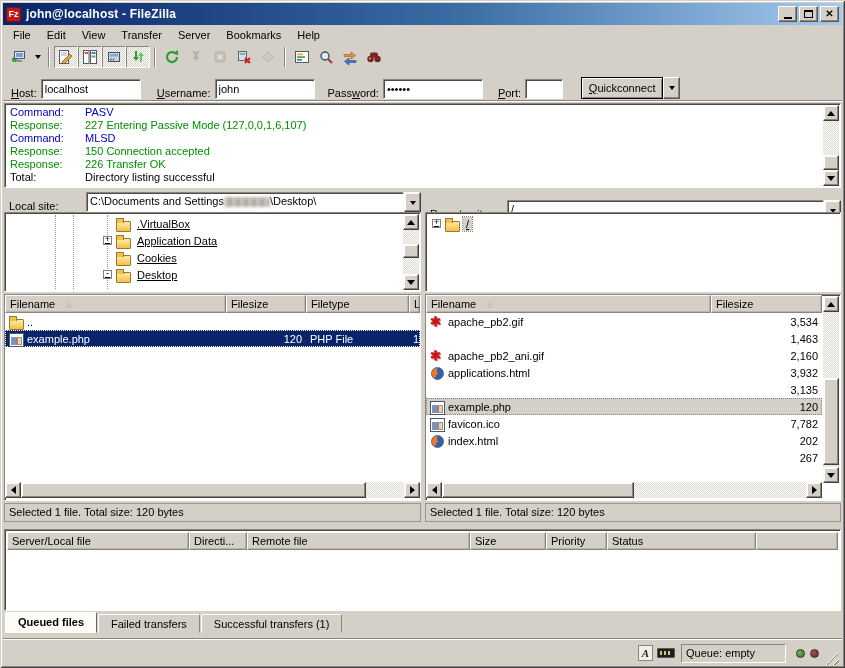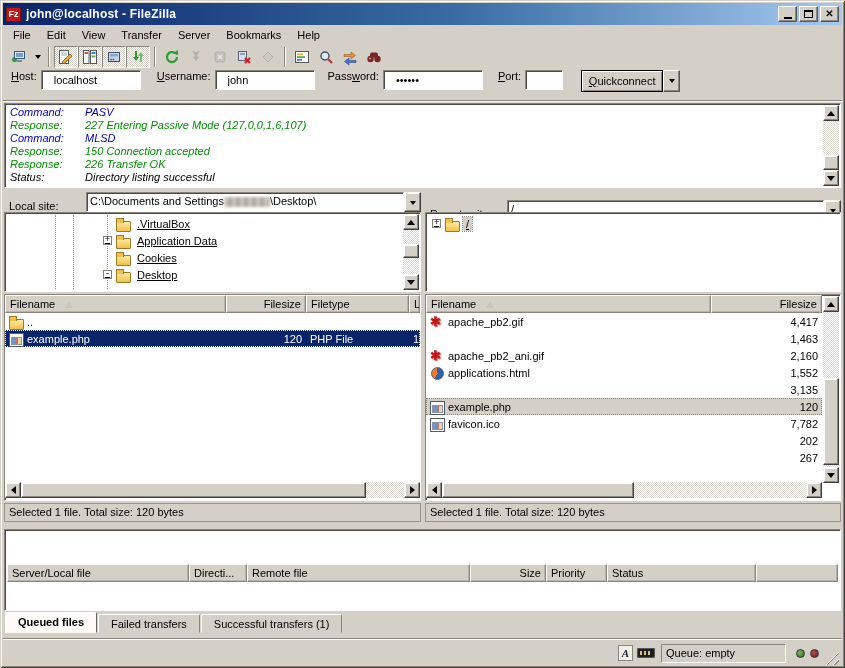--- a/index.html
+++ b/index.html
@@ -33,30 +33,30 @@
   #toolbar { left:3px; top:44px; width:839px; height:26px; display:flex; align-items:center; padding-left:4px; }
   .tb-btn { width:24px; height:22px; display:flex; align-items:center; justify-content:center; border:1px solid transparent; }
   .tb-btn.pressed { border-color:#8a867e #fff #fff #8a867e;
     background-image:conic-gradient(#fff 0 25%, #d4d0c8 0 50%, #fff 0 75%, #d4d0c8 0); background-size:2px 2px; }
   .tb-btn.disabled { opacity:.45; filter:grayscale(.7); }
   .tb-drop { width:13px; height:22px; display:flex; align-items:center; justify-content:center; }
   .tb-sep { width:2px; height:20px; border-left:1px solid #8a867e; border-right:1px solid #fff; margin:0 4px; }
   .caret { width:0; height:0; border:3px solid transparent; border-top:4px solid #000; margin-top:3px; }
 
   
-  #quickbar { left:3px; top:70px; width:839px; height:29px; display:flex; align-items:flex-start; padding-left:8px; }
+  #quickbar { left:3px; top:70px; width:839px; height:29px; display:flex; align-items:flex-end; padding-left:8px; }
   .ql { white-space:nowrap; }
-  .ql-input { height:20px; border:1px solid; border-color:#8a867e #fff #fff #8a867e; box-shadow:inset 1px 1px 0 #4e4a44; background:#fff; font-family:"Liberation Sans",sans-serif; font-size:11px; padding:0 12px; }
+  .ql-input { height:20px; border:1px solid; border-color:#8a867e #fff #fff #8a867e; box-shadow:inset 1px 1px 0 #4e4a44; background:#fff; font-family:"Liberation Sans",sans-serif; font-size:11px; padding:0 3px; }
   #qc-btn { height:22px; width:82px; border:1px solid #000; box-shadow:inset 1px 1px 0 #fff, inset -1px -1px 0 #8a867e; background:#d4d0c8; font-size:11px; display:flex; align-items:center; justify-content:center; }
   #qc-drop { height:22px; width:17px; display:flex; align-items:center; justify-content:center; }
 
   
   #log { left:4px; top:103px; width:837px; height:85px; }
   #log-body { position:absolute; left:2px; top:2px; right:18px; bottom:2px; overflow:hidden; }
-  .log-line { display:flex; height:13px; line-height:13px; white-space:nowrap;font-style:italic; }
+  .log-line { display:flex; height:13px; line-height:13px; white-space:nowrap; }
   .log-label { width:78px; flex:none; padding-left:3px; }
   .c-command { color:#0000c0; }
   .c-response { color:#008f00; }
   .c-status { color:#000; }
 
   
   .sbb { background:#d4d0c8; border:1px solid; border-color:#fbfaf7 #404040 #404040 #fbfaf7; box-shadow:inset -1px -1px 0 #8a867e, inset 1px 1px 0 #fff; display:flex; align-items:center; justify-content:center; flex:none; }
   .track { background-image:conic-gradient(#fff 0 25%, #dcd8d0 0 50%, #fff 0 75%, #dcd8d0 0); background-size:2px 2px; }
   .thumb { background:#d4d0c8; border:1px solid; border-color:#fbfaf7 #404040 #404040 #fbfaf7; box-shadow:inset -1px -1px 0 #8a867e, inset 1px 1px 0 #fff; flex:none; }
   .a-up { width:0; height:0; border:4px solid transparent; border-bottom:5px solid #000; margin-top:-4px; }
@@ -94,46 +94,46 @@
   .fic-css::after { content:""; position:absolute; left:6px; top:2px; width:5px; height:5px; border-radius:50%; background:#e8c030; border:1px solid #a08020; }
   .fic-php::before, .fic-ico::before { content:""; position:absolute; left:0; top:1px; width:13px; height:12px; background:#fff; border:1px solid #4e5a6a; }
   .fic-php::after, .fic-ico::after { content:""; position:absolute; left:2px; top:5px; width:9px; height:6px;
     background:linear-gradient(90deg,#6f96c8 0 45%, #c86f6f 45% 70%, #e3daa2 70%); border:1px solid #8a96a8; }
 
   
   .listpane { background:#fff; }
   .lheader { display:flex; height:18px; }
   .hc { background:#d4d0c8; border:1px solid; border-color:#fbfaf7 #8a867e #8a867e #fbfaf7; box-shadow:inset -1px -1px 0 #b8b4ac; height:18px; display:flex; align-items:center; padding:0 4px; white-space:nowrap; overflow:hidden; flex:none; }
   .hc.flex { flex:1; }
-  .hc.num { justify-content:flex-end; }
+  .hc.num { justify-content:flex-start; }
   .sort { width:0; height:0; border-left:4px solid transparent; border-right:4px solid transparent; border-bottom:7px solid #c9c5bb; margin-left:10px; }
   .lbody { position:relative; overflow:hidden; background:#fff; }
   .lrow { display:flex; height:17px; align-items:center; white-space:nowrap; }
   .cell { padding:0 4px; display:flex; align-items:center; overflow:hidden; flex:none; height:17px; }
   .cell.num { justify-content:flex-end; }
   .cell.flex { flex:1; }
   .lrow.sel { background:#0a246a; color:#fff; outline:1px dotted #fff; outline-offset:-1px; }
   .lrow.sel-in { background:#d4d0c8; outline:1px dotted #8a867e; outline-offset:-1px; }
   .status-strip { border:1px solid #9a968c; background:#d4d0c8; padding:2px 0 0 4px; height:19px; white-space:nowrap; }
 
   
   #queue-pane { left:4px; top:529px; width:837px; height:82px; }
-  #queue-header { position:absolute; left:2px; top:2px; right:2px; height:18px; display:flex; background:#fff;margin-top:32px; }
+  #queue-header { position:absolute; left:2px; top:2px; right:2px; height:18px; display:flex; background:#fff; }
   
   #tabs { left:4px; top:611px; width:700px; height:22px; display:flex; align-items:flex-end; padding-left:1px; }
   .tab { height:19px; padding:3px 12px 0 12px; background:#d4d0c8; border:1px solid; border-color:#fff #8a867e #d4d0c8 #fff; border-radius:2px 2px 0 0; margin-right:1px; white-space:nowrap; }
   .tab.active { height:21px; background:#fcfbf7; font-weight:bold; border-color:#fff #6c6860 #fcfbf7 #fff; }
 
   
   #status-etch { left:3px; top:638px; width:839px; }
   #statusbar { left:3px; top:641px; width:839px; height:24px; display:flex; align-items:center; justify-content:flex-end; padding-right:3px; }
   #ascii-box { width:15px; height:16px; background:#f2f0ea; border:1px solid #8a867e; font:italic bold 11px "Liberation Serif",serif; text-align:center; line-height:14px; color:#223; }
   #speed-badge { width:18px; height:10px; background:#1e1e1e; border-radius:2px; margin-left:4px; box-shadow:inset 0 0 0 1px #555; position:relative; }
   #speed-badge::before { content:""; position:absolute; left:3px; top:3px; width:12px; height:4px; background:repeating-linear-gradient(90deg,#cfc78a 0 2px,#1e1e1e 2px 4px); }
-  #queue-status-box { width:125px; height:19px; border:1px solid; border-color:#8a867e #fff #fff #8a867e; background:#d4d0c8; margin-left:6px; padding:2px 0 0 4px; white-space:nowrap; }
+  #queue-status-box { width:105px; height:19px; border:1px solid; border-color:#8a867e #fff #fff #8a867e; background:#d4d0c8; margin-left:6px; padding:2px 0 0 4px; white-space:nowrap; }
   .led { width:9px; height:9px; border-radius:50%; border:1px solid #333; margin-left:5px; }
   .led-green { background:radial-gradient(circle at 35% 35%, #7ab65e, #2e6b1e); margin-left:10px; }
   .led-red { background:radial-gradient(circle at 35% 35%, #b05050, #6e1a1a); }
   #grip { width:14px; height:14px; margin-left:6px; align-self:flex-end;
     background:repeating-linear-gradient(135deg,#fff 0 1px,#8a867e 1px 2px,#d4d0c8 2px 5px);
     clip-path:polygon(100% 0,100% 100%,0 100%); }
   u { text-decoration:underline; }
 </style>
 </head>
 <body>
@@ -304,21 +304,21 @@
         </div>
       <div class="log-line c-response">
           <span class="log-label">Response:</span>
           <span>150 Connection accepted</span>
         </div>
       <div class="log-line c-response">
           <span class="log-label">Response:</span>
           <span>226 Transfer OK</span>
         </div>
       <div class="log-line c-status">
-          <span class="log-label">Status:</span>
+          <span class="log-label">Total:</span>
           <span>Directory listing successful</span>
         </div>
     </div>
     <div class="vsb" style="position:absolute;right:1px;top:1px;bottom:1px">
       <div class="sbb" style="width:16px;height:16px">
           <span class="a-up"></span>
         </div>
       <div class="track" style="flex:1;position:relative">
           <div class="thumb" style="position:absolute;left:0;right:0;bottom:0;height:15px"></div>
         </div>
@@ -454,57 +454,61 @@
       <div class="hc num flex">
           <span>Filesize</span>
         </div>
     </div>
     <div class="lbody" style="height:169px;width:396px">
       <div class="lrow">
           <span class="cell" style="width:285px">
             <span class="fic fic-apache"></span>
             <span>apache_pb2.gif</span>
           </span>
-          <span class="cell num flex">4,417</span>
+          <span class="cell num flex">3,534</span>
         </div>
       <div class="lrow">
           <span class="cell num flex">1,463</span>
         </div>
       <div class="lrow">
           <span class="cell" style="width:285px">
             <span class="fic fic-apache"></span>
             <span>apache_pb2_ani.gif</span>
           </span>
           <span class="cell num flex">2,160</span>
         </div>
       <div class="lrow">
           <span class="cell" style="width:285px">
             <span class="fic fic-firefox"></span>
             <span>applications.html</span>
           </span>
-          <span class="cell num flex">1,552</span>
+          <span class="cell num flex">3,932</span>
         </div>
       <div class="lrow">
           <span class="cell num flex">3,135</span>
         </div>
       <div class="lrow sel-in">
           <span class="cell" style="width:285px">
             <span class="fic fic-php"></span>
             <span>example.php</span>
           </span>
           <span class="cell num flex">120</span>
         </div>
       <div class="lrow">
           <span class="cell" style="width:285px">
             <span class="fic fic-ico"></span>
             <span>favicon.ico</span>
           </span>
           <span class="cell num flex">7,782</span>
         </div>
       <div class="lrow">
+          <span class="cell" style="width:285px">
+            <span class="fic fic-firefox"></span>
+            <span>index.html</span>
+          </span>
           <span class="cell num flex">202</span>
         </div>
       <div class="lrow">
           <span class="cell num flex">267</span>
         </div>
     </div>
     <div class="vsb" style="position:absolute;right:1px;top:1px;height:187px">
       <div class="sbb" style="width:16px;height:16px">
           <span class="a-up"></span>
         </div>

